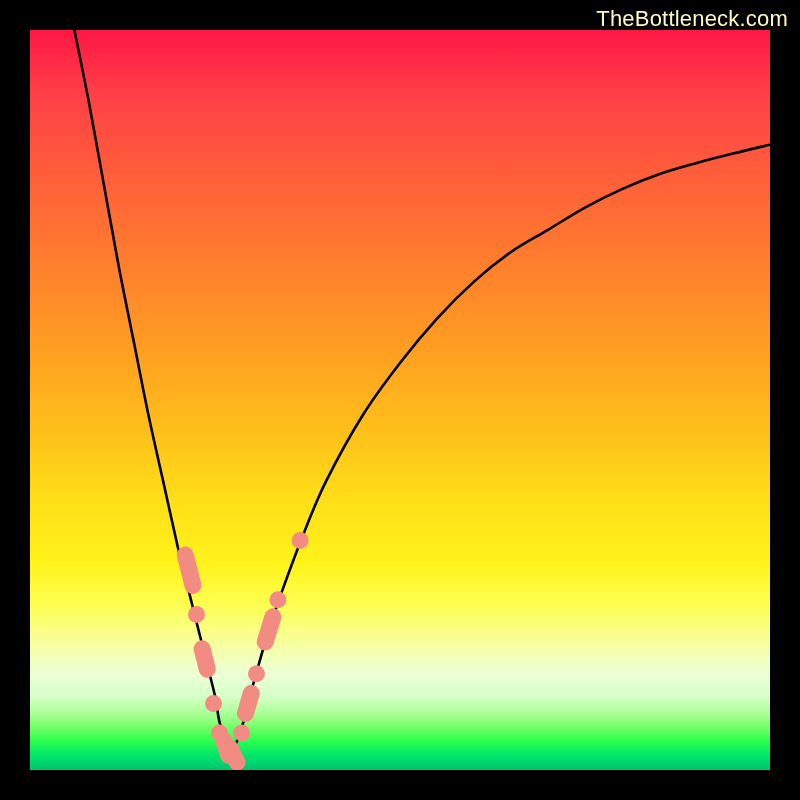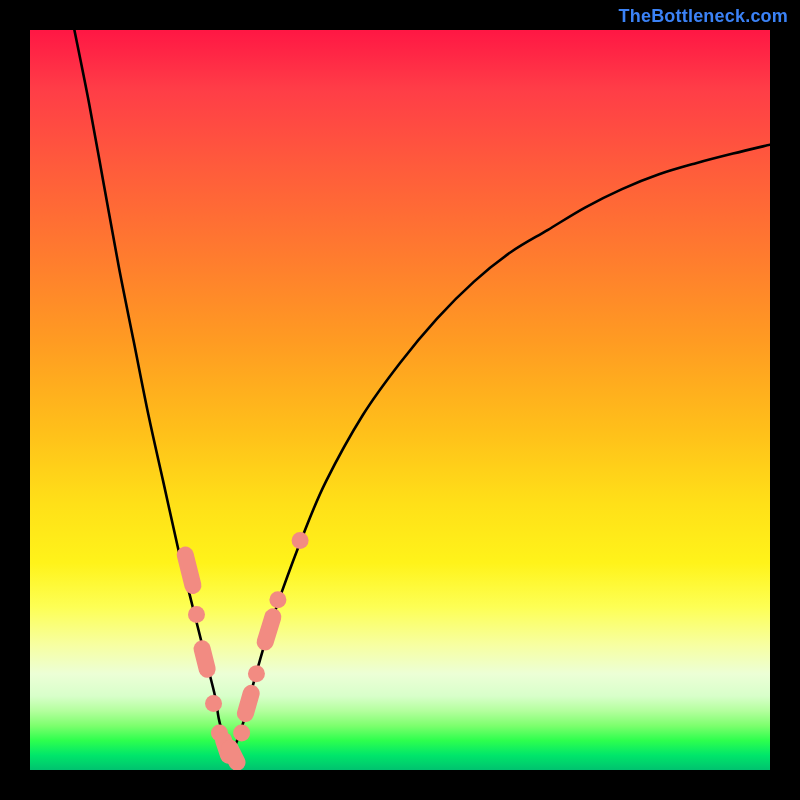--- a/index.html
+++ b/index.html
@@ -44,23 +44,23 @@
       #7dff6e 94%,
       #2eff4e 96%,
       #00e66a 98%,
       #00c26f 100%
     );
   }
   .watermark {
     position: absolute;
     top: 6px;
     right: 12px;
-    color: #3b82f6;
-    font-size: 18px;
-    font-weight: 700;
+    color: #fef9c3;
+    font-size: 22px;
+    font-weight: 400;
     letter-spacing: 0.2px;
     user-select: none;
   }
   svg.curves {
     position: absolute;
     left: 0;
     top: 0;
     width: 740px;
     height: 740px;
   }

